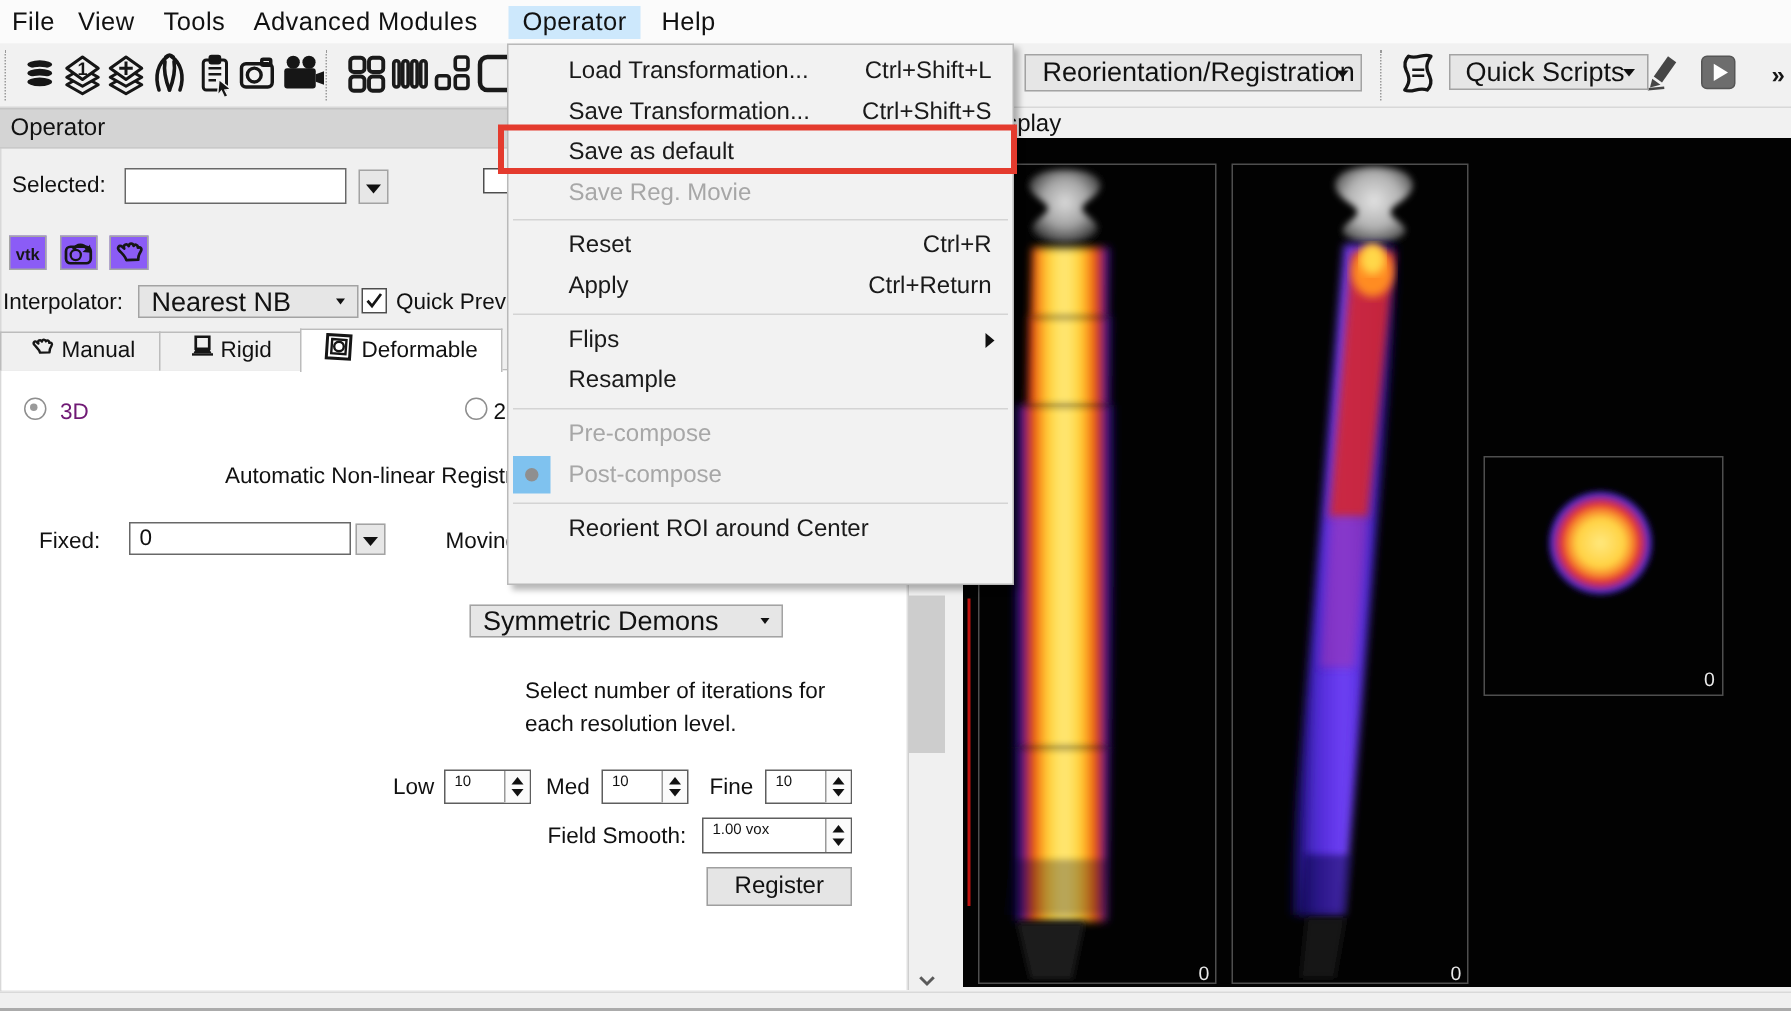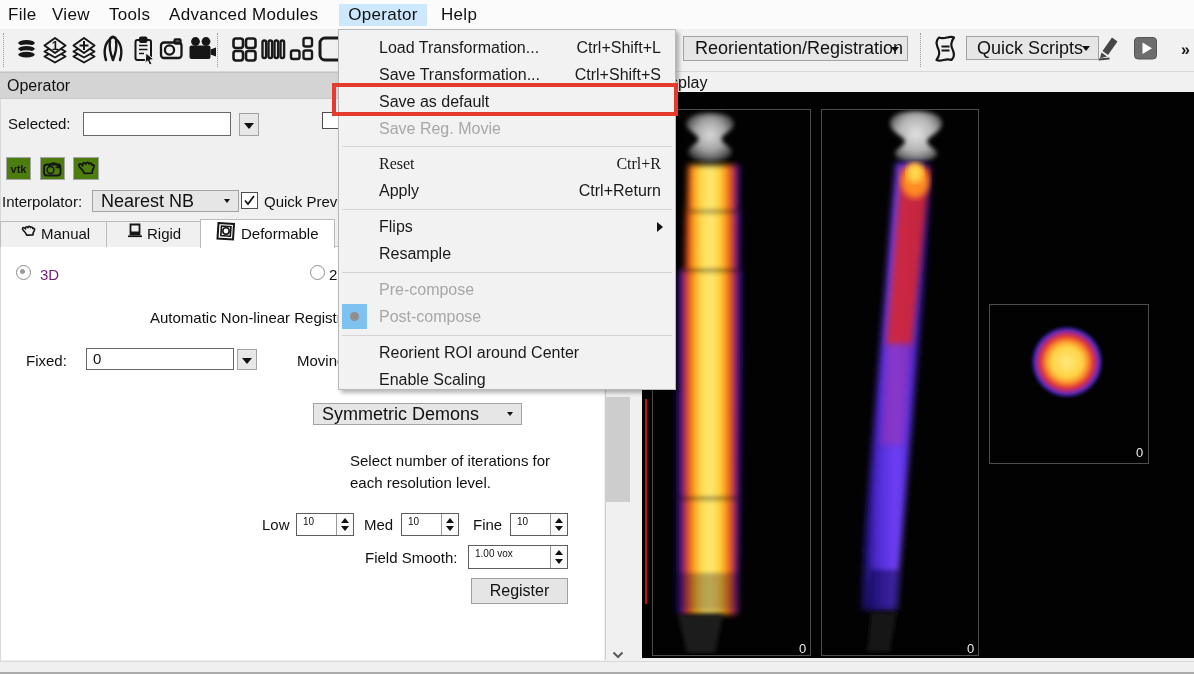--- a/index.html
+++ b/index.html
@@ -45,21 +45,21 @@
   #status{left:0;top:661px;width:1194px;height:13px;background:#f0f0f0;border-top:1px solid #d9d9d9;border-bottom:2px solid #ababab;box-sizing:border-box;}
   
   #popup{left:338px;top:29px;width:338px;height:361px;background:#f2f2f2;border:1px solid #b9b9b9;box-shadow:3px 3px 4px rgba(0,0,0,0.28);box-sizing:border-box;z-index:10;}
   .pi{position:absolute;left:1px;width:334px;height:27px;font-size:16px;color:#1a1a1a;}
   .pi .t{position:absolute;left:39px;top:4px;}
   .pi .s{position:absolute;right:13px;top:4px;}
   .pi.dis{color:#a7a7a7;}
   .psep{position:absolute;left:3px;width:330px;height:1px;background:#d4d4d4;}
   #redbox{left:332px;top:83px;width:338px;height:25px;border:4px solid #e43b2e;z-index:12;}
   
-  .sbtn{position:absolute;background:#4d7c0f;border:1px solid #a5a5a5;}
+  .sbtn{position:absolute;background:#8b5cf6;border:1px solid #a5a5a5;}
 </style>
 </head>
 <body>
 
 <div class="abs" id="menubar"></div>
 <div class="mitem" style="left:8px;">File</div>
 <div class="mitem" style="left:52px;">View</div>
 <div class="mitem" style="left:109px;">Tools</div>
 <div class="mitem" style="left:169px;">Advanced Modules</div>
 <div class="mitem" style="left:339px;width:88px;text-align:center;background:#cde8fc;">Operator</div>
@@ -402,21 +402,21 @@
       <span class="t">Save Transformation...</span>
       <span class="s">Ctrl+Shift+S</span>
     </div>
   <div class="pi" style="top:59px;">
       <span class="t">Save as default</span>
     </div>
   <div class="pi dis" style="top:86px;">
       <span class="t">Save Reg. Movie</span>
     </div>
   <div class="psep" style="top:116px;"></div>
-  <div class="pi" style="top:121px;font-family:Liberation Serif, serif;">
+  <div class="pi" style="top:121px;">
       <span class="t">Reset</span>
       <span class="s">Ctrl+R</span>
     </div>
   <div class="pi" style="top:148px;">
       <span class="t">Apply</span>
       <span class="s">Ctrl+Return</span>
     </div>
   <div class="psep" style="top:179px;"></div>
   <div class="pi" style="top:184px;">
       <span class="t">Flips</span>
@@ -431,17 +431,14 @@
     </div>
   <div class="pi dis" style="top:274px;">
       <span class="t">Post-compose</span>
     </div>
   <div class="abs" style="left:3px;top:274px;width:25px;height:25px;background:#7fc2ef;"></div>
   <div class="abs" style="left:11px;top:282px;width:9px;height:9px;border-radius:50%;background:#8f8f8f;"></div>
   <div class="psep" style="top:305px;"></div>
   <div class="pi" style="top:310px;">
       <span class="t">Reorient ROI around Center</span>
     </div>
-  <div class="pi" style="top:337px;">
-      <span class="t">Enable Scaling</span>
-    </div>
 </div>
 <div class="abs" id="redbox"></div>
 
 </body></html>

